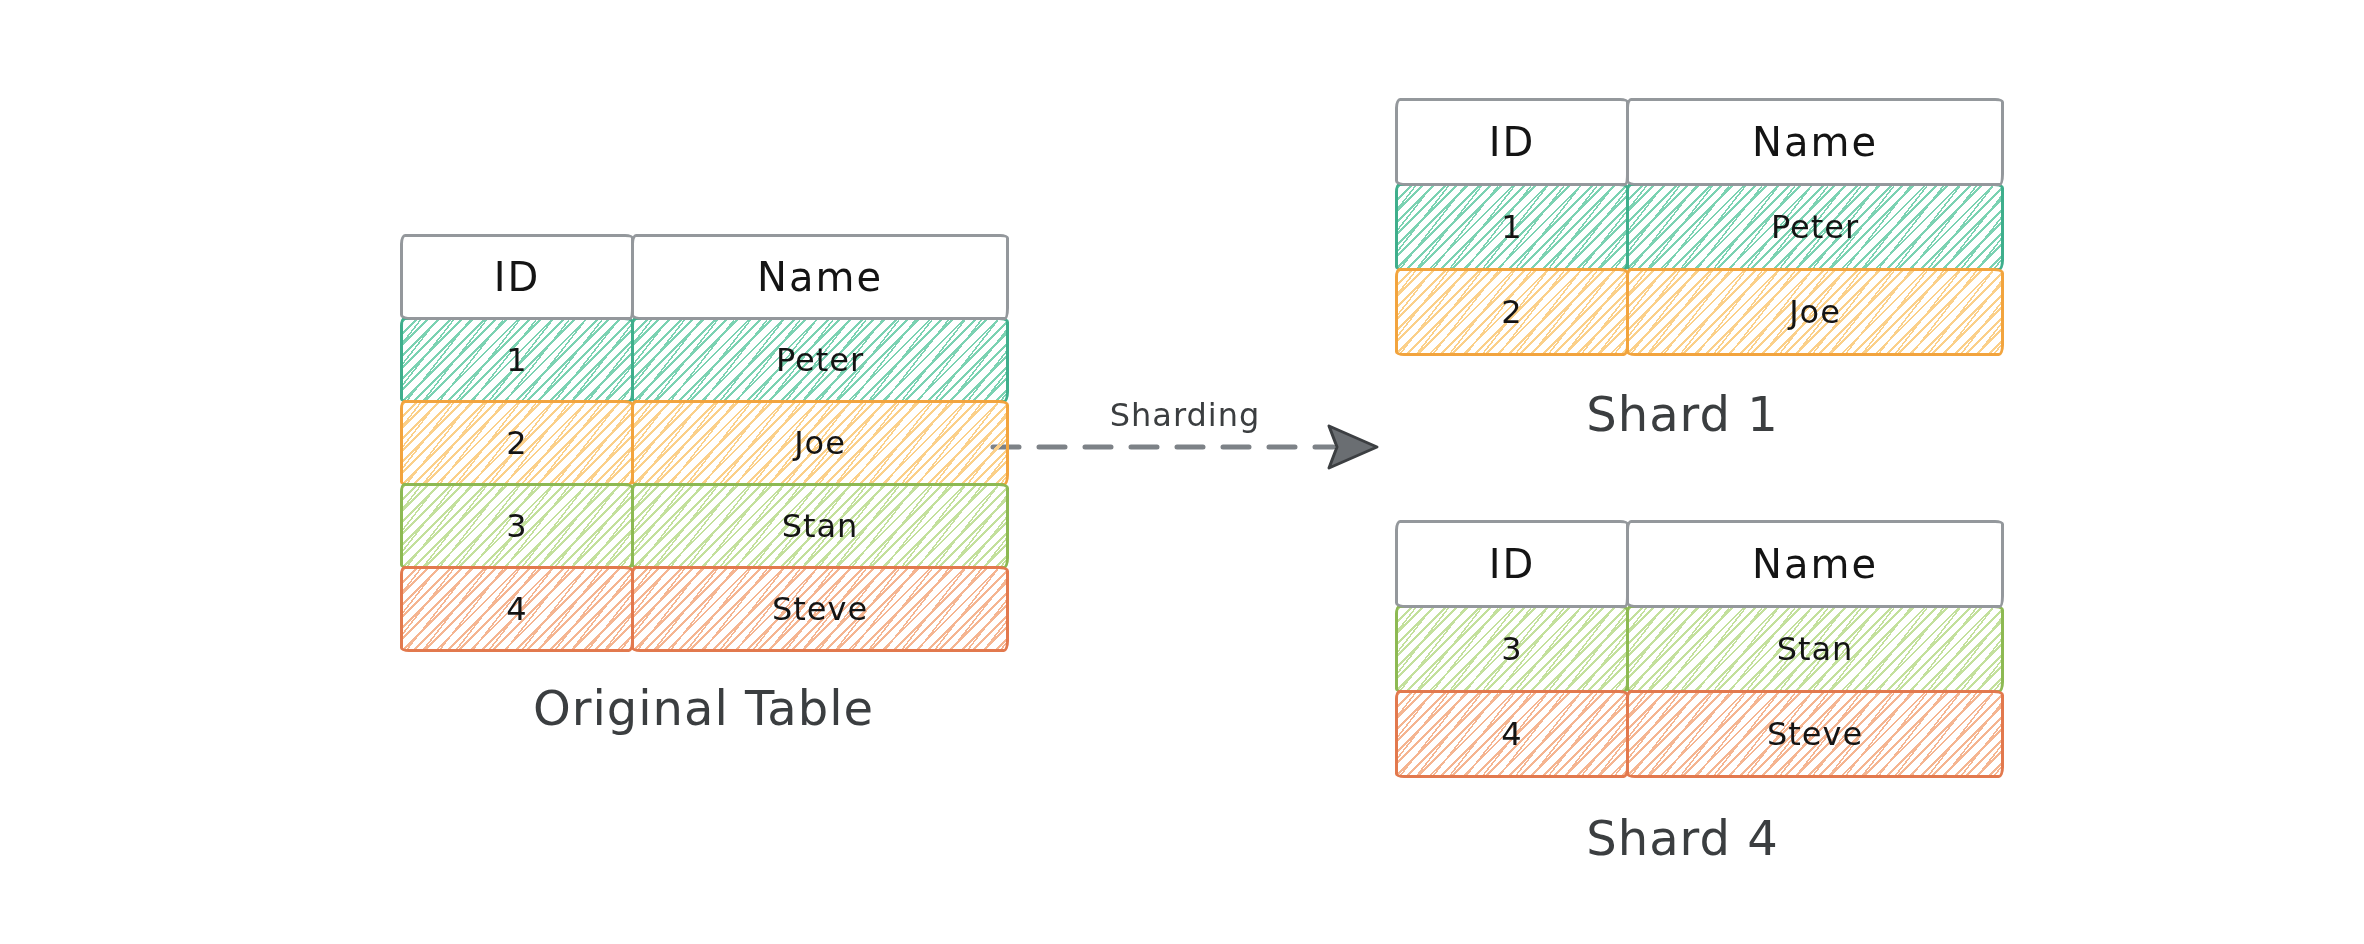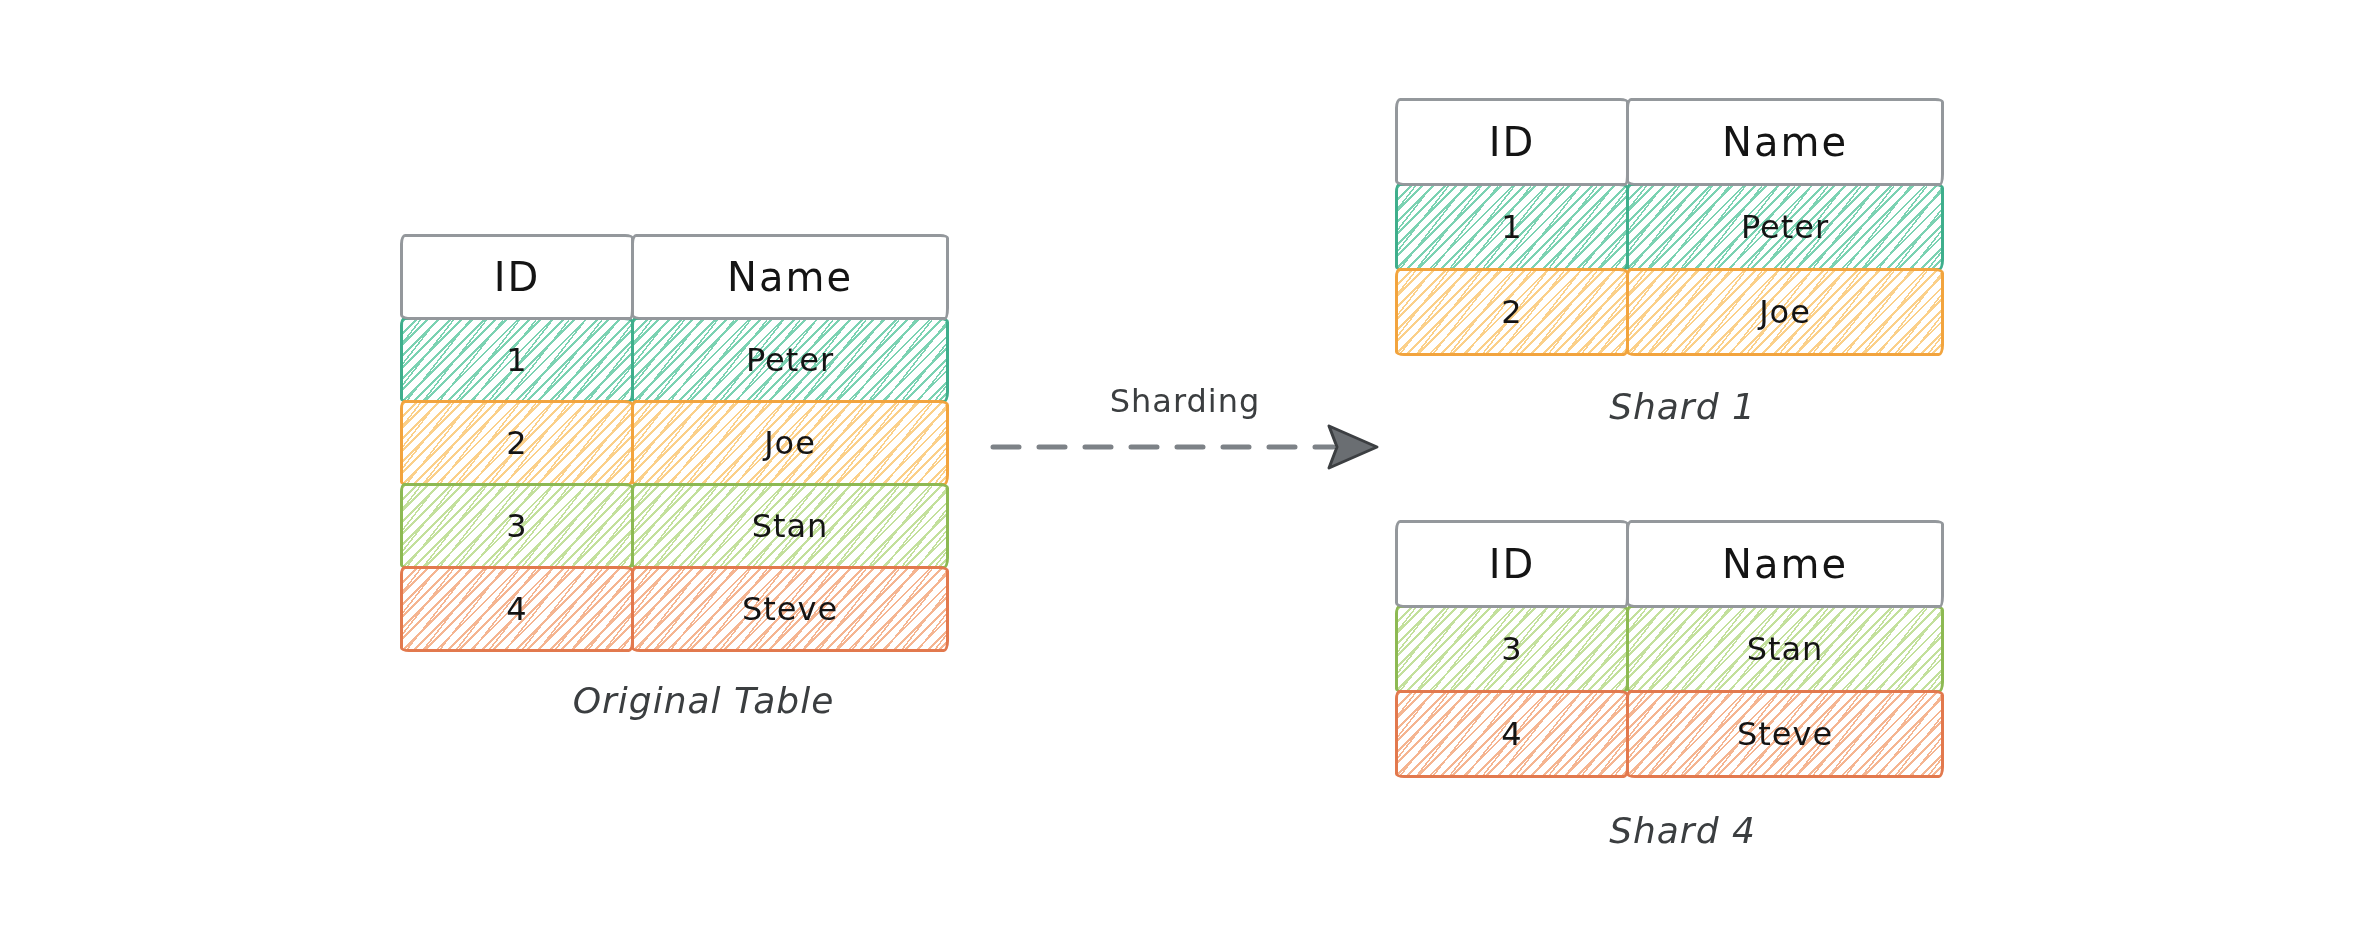--- a/index.html
+++ b/index.html
@@ -21,21 +21,21 @@
   .cell {
     box-sizing: border-box;
     display: flex;
     align-items: center;
     justify-content: center;
     position: relative;
   }
   .cell + .cell { margin-left: -3px; }
 
   .col-id   { width: 234px; }
-  .col-name { width: 318px; }
+  .col-name { width: 378px; }
 
   .t-original .row { height: 86px; }
   .t-shard    .row { height: 88px; }
 
   .header-row .cell {
     background: #ffffff;
     border: 3px solid var(--header-border);
     border-radius: 5px 9px 4px 11px / 10px 4px 12px 5px;
     color: var(--text);
     font-weight: 400;
@@ -58,31 +58,30 @@
 
   .row-teal   { --rb: var(--teal-border);   --rh: var(--teal-hatch); }
   .row-amber  { --rb: var(--amber-border);  --rh: var(--amber-hatch); }
   .row-green  { --rb: var(--green-border);  --rh: var(--green-hatch); }
   .row-salmon { --rb: var(--salmon-border); --rh: var(--salmon-hatch); }
 
   .caption {
     position: absolute;
     text-align: center;
     color: var(--caption);
-    font-size: 36px;
+    font-size: 48px;
     letter-spacing: 1px;
-    font-style: italic;
   }
 
   
   .arrow-wrap { position: absolute; }
   .arrow-label {
     position: absolute;
     left: 985px;
-    top: 382px;
+    top: 396px;
     width: 400px;
     text-align: center;
     color: var(--caption);
     font-size: 32px;
     letter-spacing: 1px;
   }
 
   
   #original-table { left: 400px; top: 234px; }
   #original-caption { left: 416px; top: 680px; width: 575px; }

